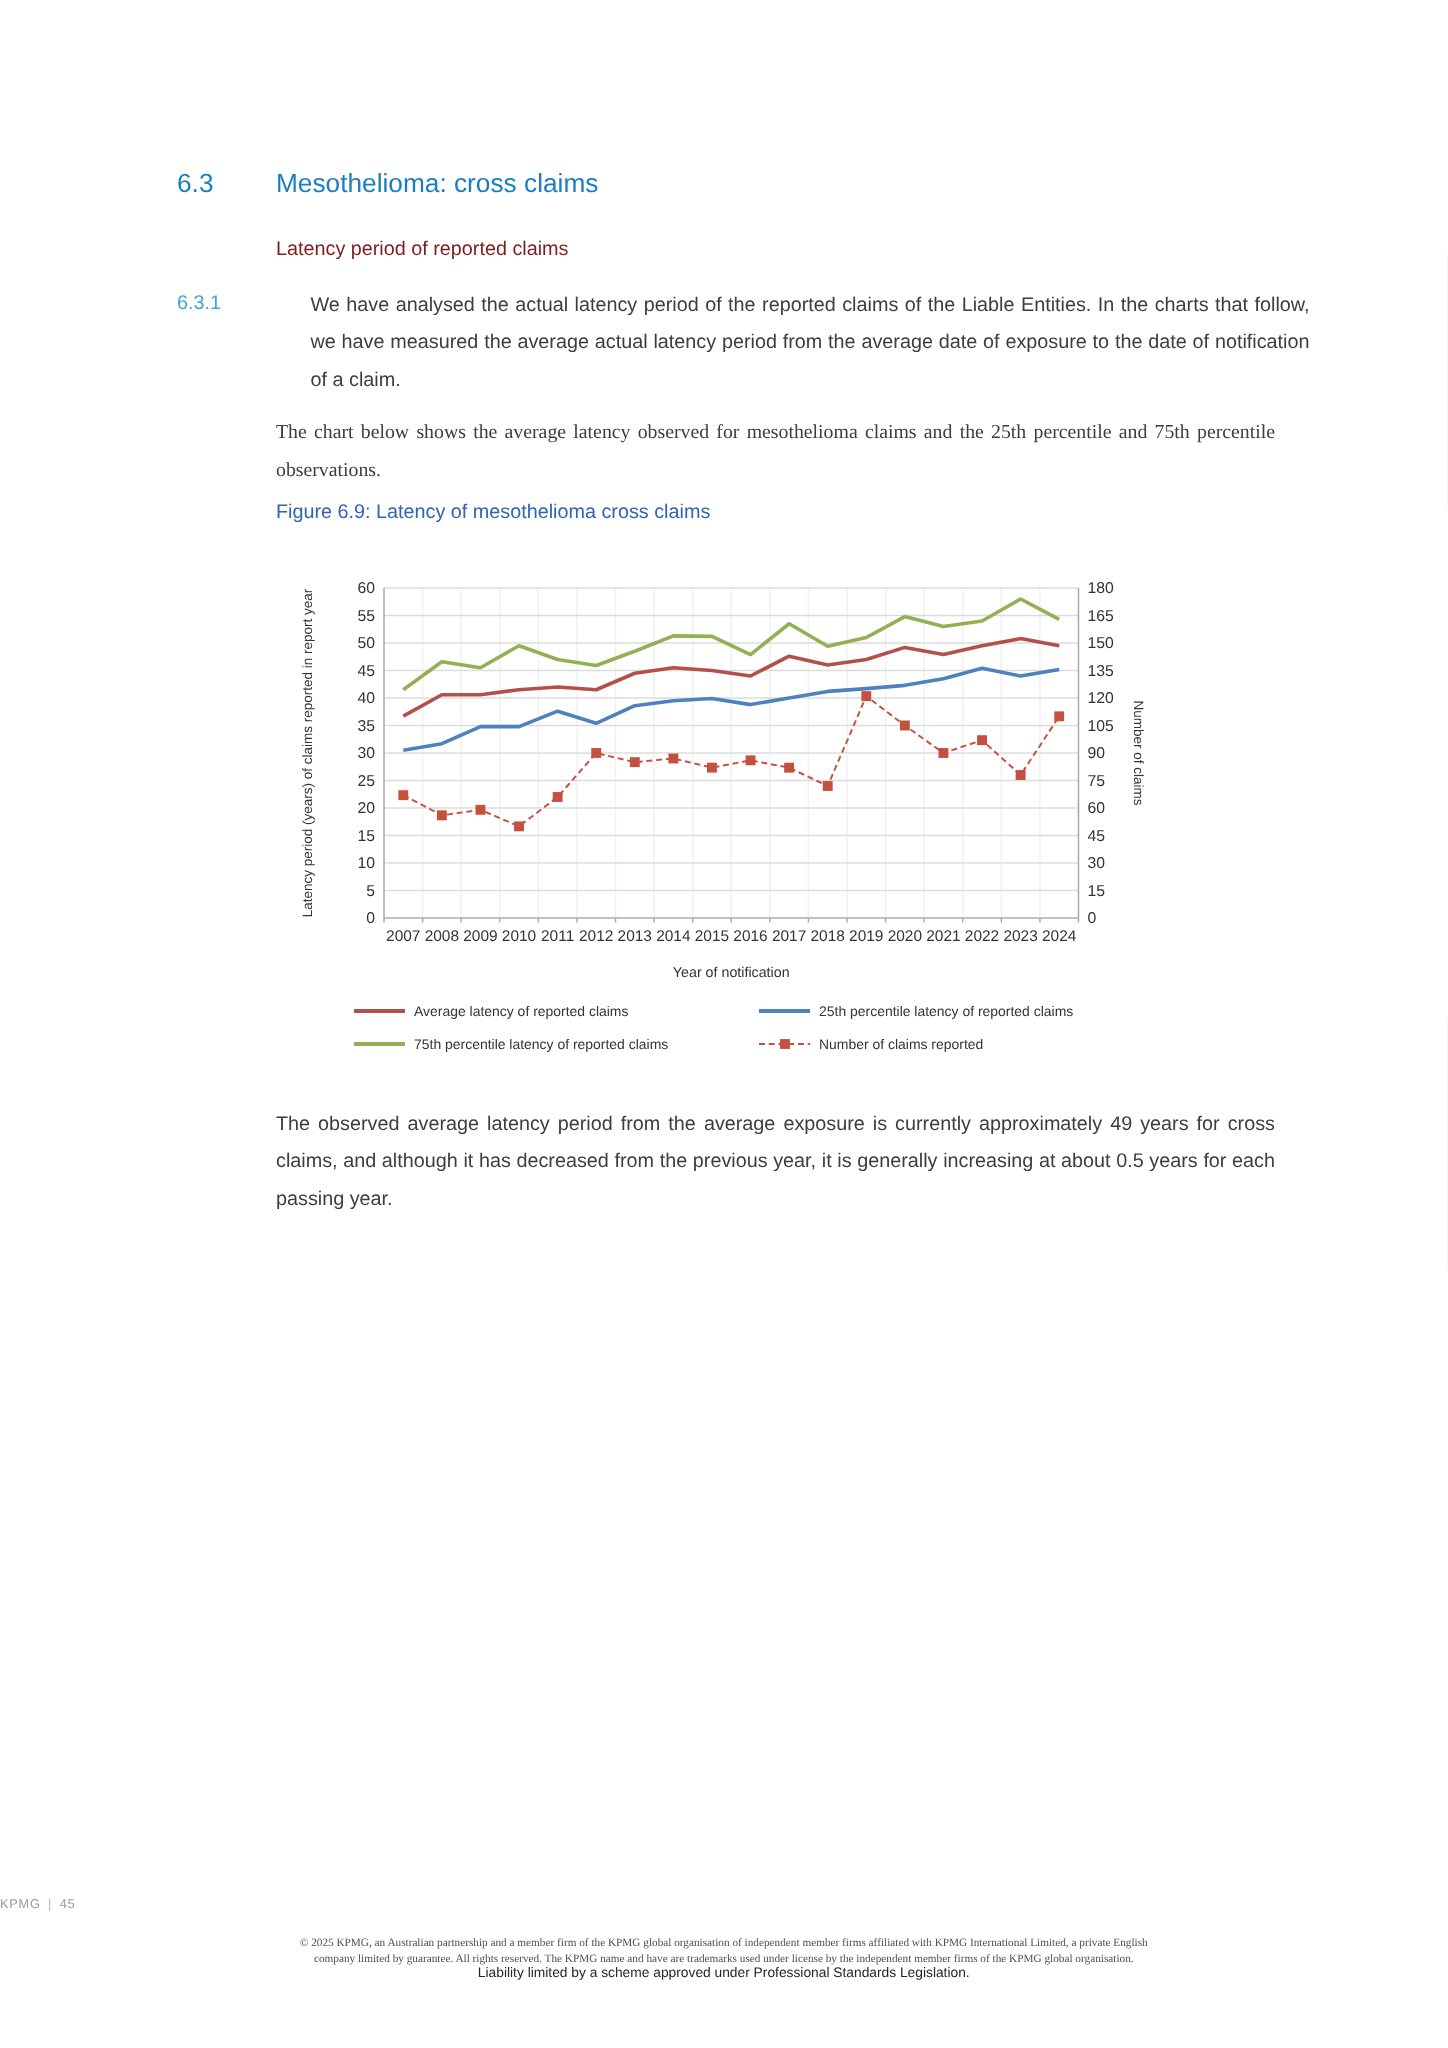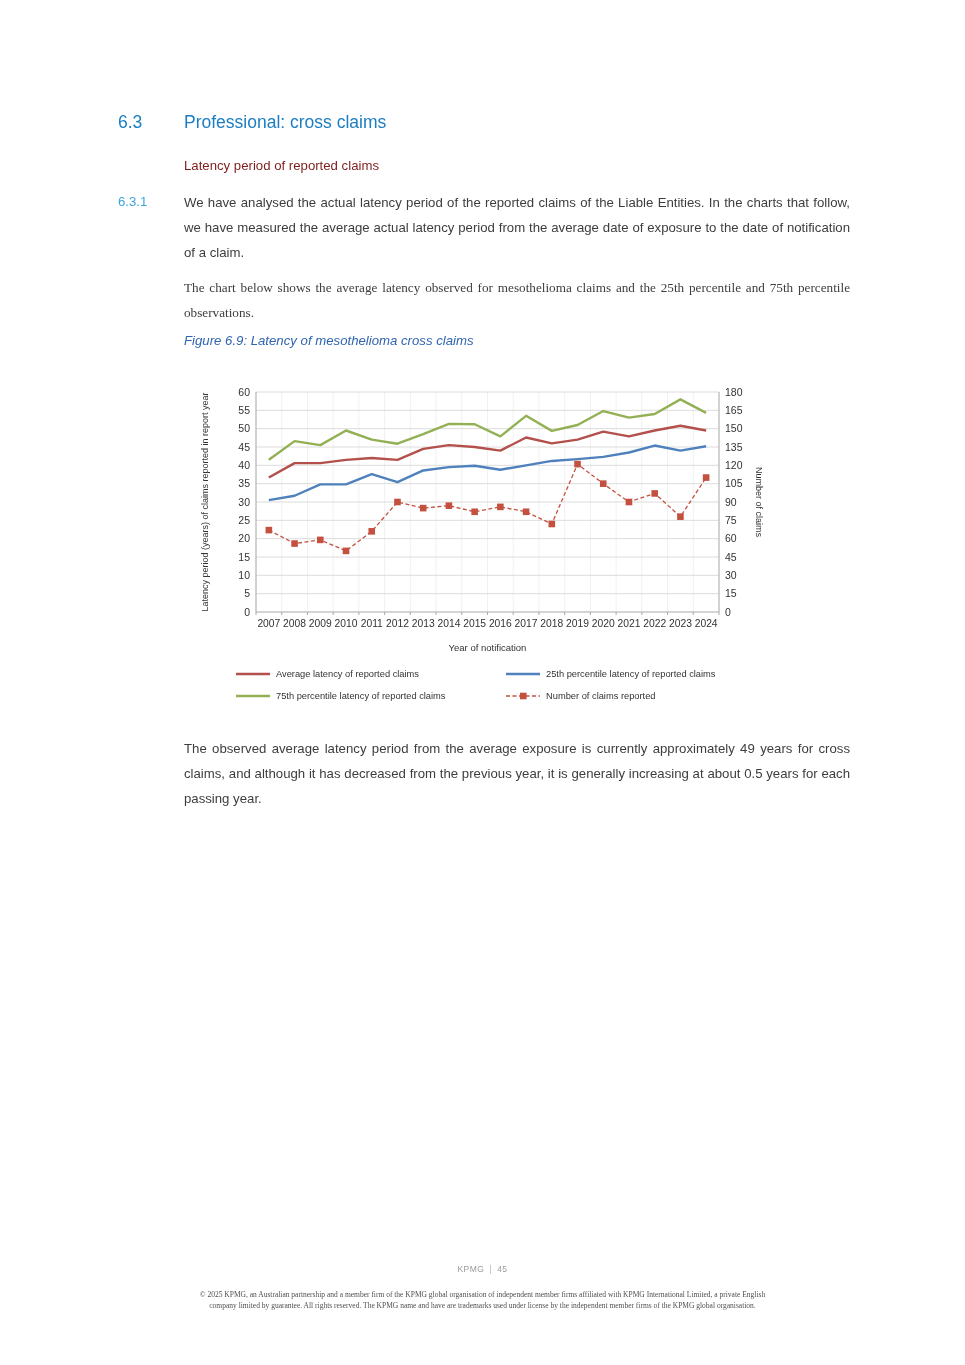--- a/index.html
+++ b/index.html
@@ -7,38 +7,38 @@
     position:relative;width:965px;height:1365px;background:#ffffff;
     margin:0 auto;font-family:"Liberation Sans","DejaVu Sans",sans-serif;
     color:#3d3d3d;overflow:hidden;padding-left:48px;
   }
   .abs{position:absolute;}
   .h1-num{left:118px;top:112px;font-size:17.5px;color:#1b7ec3;}
   .h1-title{left:184px;top:112px;font-size:17.5px;color:#1b7ec3;}
   .h2-num{left:118px;top:158px;font-size:13.2px;color:#3ea5db;margin-top:36px;}
   .h2-title{left:184px;top:158px;font-size:13.2px;color:#7f1d1d;}
   .para{left:184px;width:666px;font-size:13.2px;line-height:25px;text-align:justify;color:#3d3d3d;}
-  .p1{top:190px;}
+  .p1{top:190px;margin-left:23px;}
   .p2{top:275px;font-family:Liberation Serif, serif;}
   .p3{top:736px;}
-  .figcap{left:184px;top:333px;font-size:13.2px;color:#2f64b0;font-style:italic;}
+  .figcap{left:184px;top:333px;font-size:13.2px;color:#2f64b0;}
   .chart-wrap{left:198px;top:380px;width:567px;height:332px;}
   svg text{font-family:"Liberation Sans","DejaVu Sans",sans-serif;fill:#333333;}
-  .footer-line{left:0;top:1264px;width:965px;text-align:center;font-size:8.5px;color:#9a9a9a;letter-spacing:0.5px;}
+  .footer-line{left:0;top:1264px;width:965px;font-size:8.5px;color:#9a9a9a;letter-spacing:0.5px;}
   .footer-line .sep{margin:0 5px;color:#b5b5b5;}
   .copyright{left:60px;top:1290px;width:845px;text-align:center;font-size:7.5px;line-height:10.5px;color:#4f4f4f;font-family:Liberation Serif, serif;}
   .liability{left:0;top:1310px;width:965px;text-align:center;font-size:9.2px;color:#262626;}
 </style>
 </head>
 <body>
 
 <div class="page">
 
   <span class="abs h1-num">6.3</span>
-  <span class="abs h1-title">Professional: cross claims</span>
+  <span class="abs h1-title">Mesothelioma: cross claims</span>
 
   <span class="abs h2-num">6.3.1</span>
   <span class="abs h2-title">Latency period of reported claims</span>
 
   <div class="abs para p1">We have analysed the actual latency period of the reported claims of the Liable Entities. In the charts that follow, we have measured the average actual latency period from the average date of exposure to the date of notification of a claim.</div>
   <div class="abs para p2">The chart below shows the average latency observed for mesothelioma claims and the 25th percentile and 75th percentile observations.</div>
 
   <div class="abs figcap">Figure 6.9: Latency of mesothelioma cross claims</div>
 
   <div class="abs chart-wrap">
@@ -199,14 +199,15 @@
 
   <div class="abs footer-line">
     <span>KPMG</span><span class="sep">|</span><span>45</span>
   </div>
 
   <div class="abs copyright">
     <div>© 2025 KPMG, an Australian partnership and a member firm of the KPMG global organisation of independent member firms affiliated with KPMG International Limited, a private English</div>
     <div>company limited by guarantee. All rights reserved. The KPMG name and have are trademarks used under license by the independent member firms of the KPMG global organisation.</div>
   </div>
 
+  <div class="abs liability">Liability limited by a scheme approved under Professional Standards Legislation.</div>
 
 </div>
 
 </body></html>

